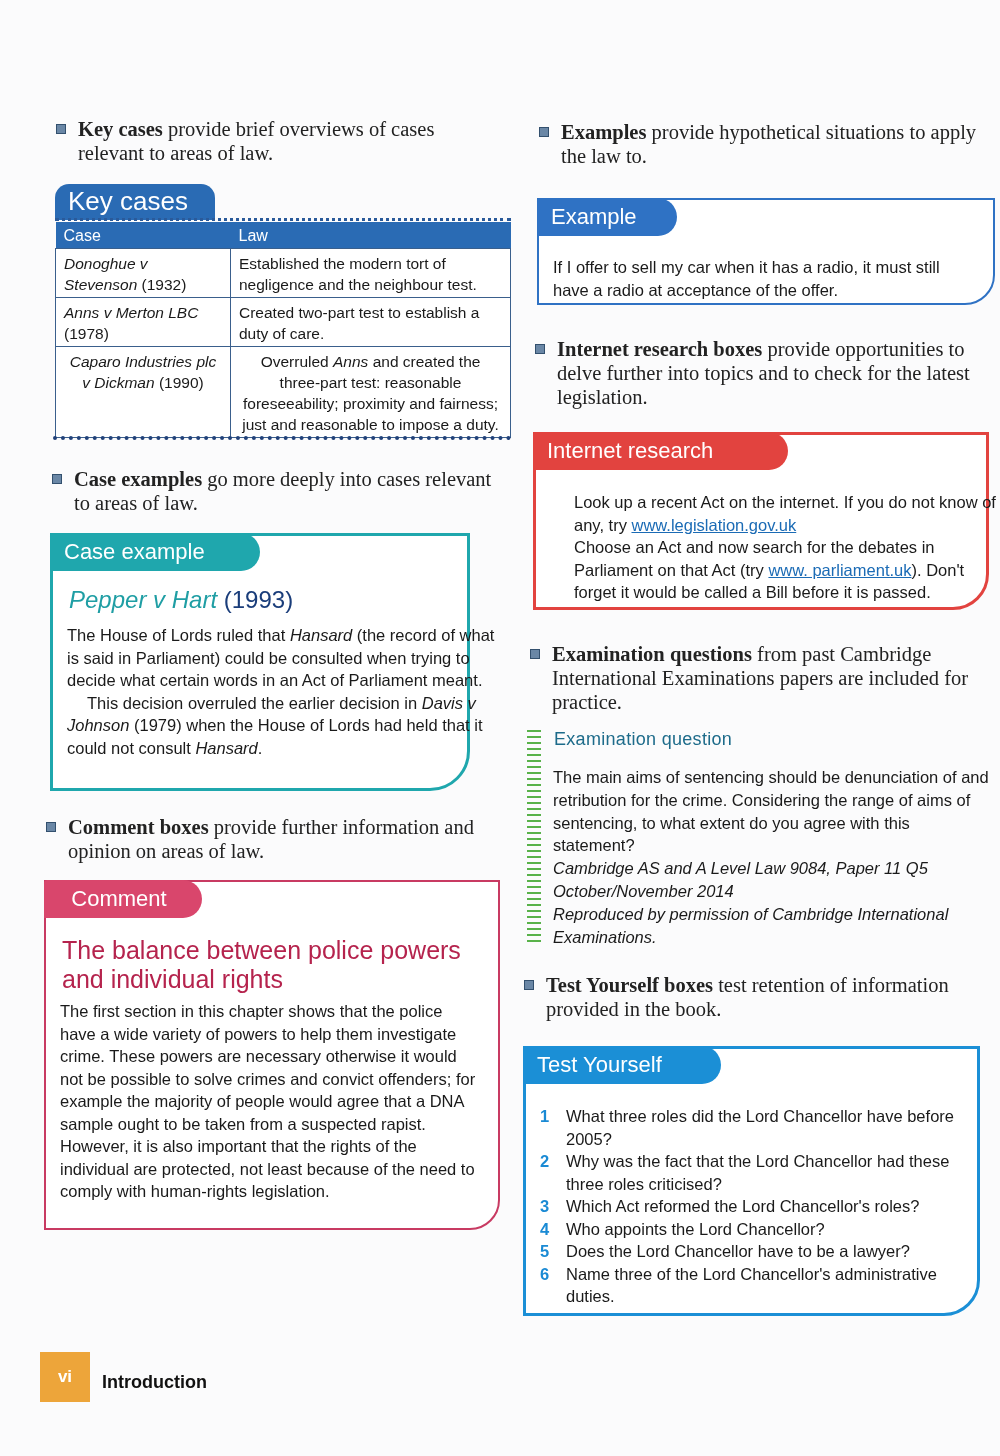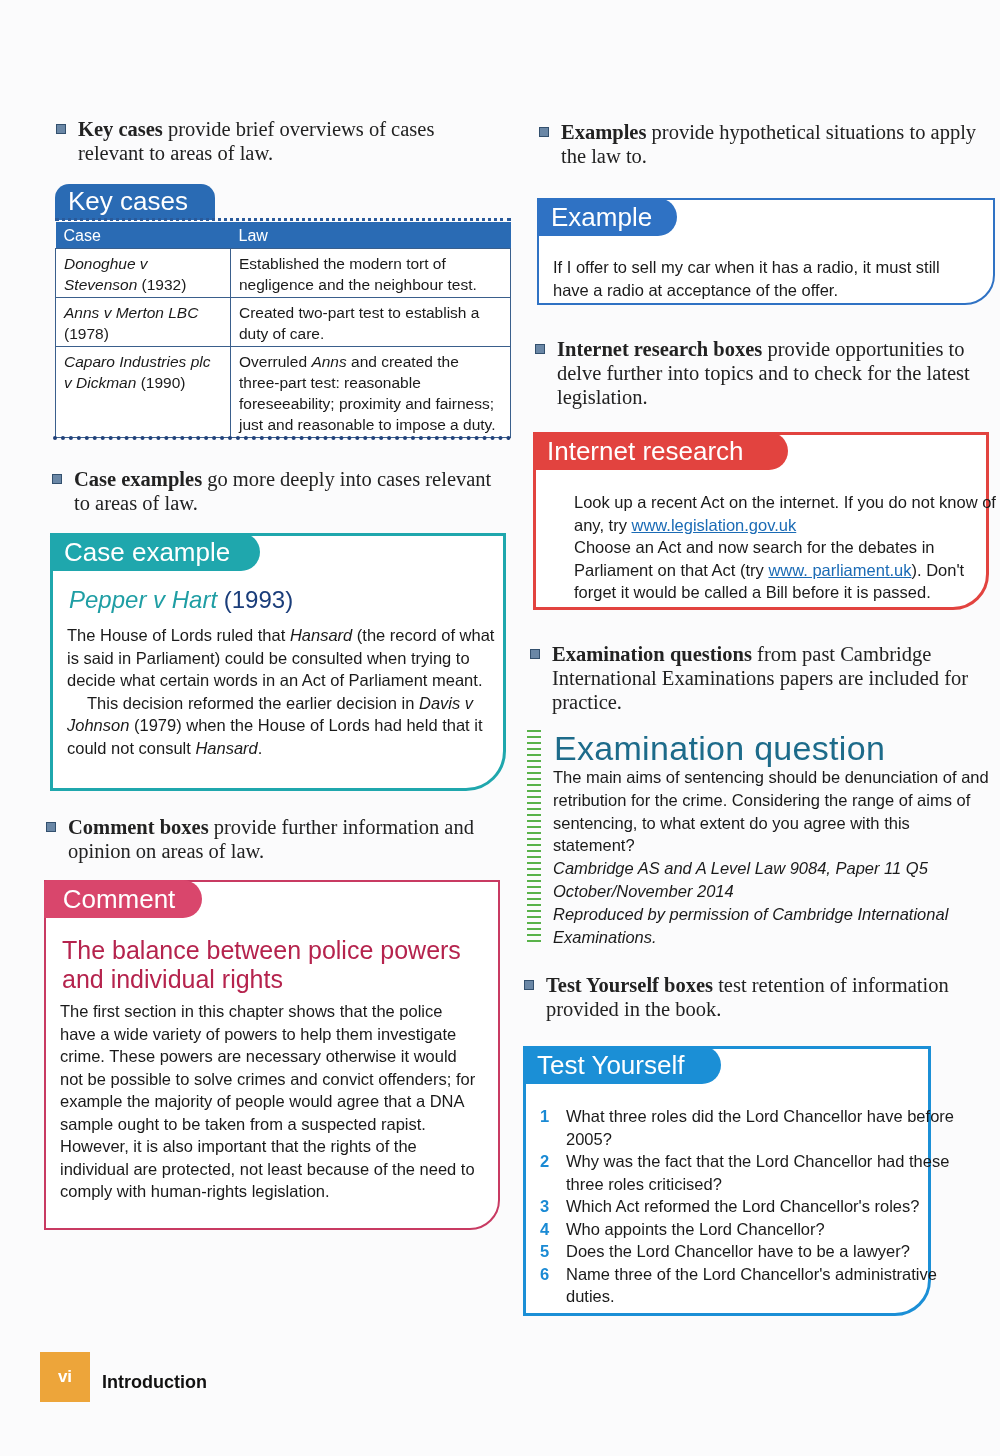--- a/index.html
+++ b/index.html
@@ -6,21 +6,21 @@
   html, body { width: 1000px; height: 1456px; background: #fbfbfc; overflow: hidden; }
   body { position: relative; font-family: "Liberation Sans", sans-serif; color: #1a1a1a; }
 
   
   .intro { position: absolute; font-family: "Liberation Serif", serif; font-size: 20.5px; line-height: 24px; color: #222; padding-left: 22px; }
   .intro .bullet { position: absolute; left: 0; top: 7px; width: 10px; height: 10px; background: #6a87a6; border: 1px solid #33506e; }
   .intro b { font-weight: bold; }
 
   
   .fbox { position: absolute; background: #fff; border: 3px solid; border-bottom-right-radius: 40px; }
-  .fbox .tab { position: absolute; left: -3px; top: -3px; height: 38px; color: #fff; font-size: 26px; line-height: 38px; padding: 0 22px 15px 14px; border-top-right-radius: 22px; border-bottom-right-radius: 22px; border-top-left-radius: 4px; }
+  .fbox .tab { position: absolute; left: -3px; top: -3px; height: 38px; color: #fff; font-size: 22px; line-height: 38px; padding: 0 22px 15px 14px; border-top-right-radius: 22px; border-bottom-right-radius: 22px; border-top-left-radius: 4px; }
   .fbox .body { position: absolute; font-size: 16.5px; line-height: 22.5px; color: #1a1a1a; }
 
   
   .kc-tab { position: absolute; left: 55px; top: 184px; width: 160px; height: 36px; background: #2a6bb4; color: #fff; font-size: 26px; line-height: 34px; padding-left: 13px; border-top-left-radius: 14px; border-top-right-radius: 14px; }
   .kc-dots-top { position: absolute; left: 55px; top: 218px; width: 456px; border-top: 3px dotted #2a5a9a; }
   .kc-table { position: absolute; left: 55px; top: 222px; width: 456px; border-collapse: collapse; font-size: 15.5px; line-height: 21px; }
   .kc-table th { background: #2a6bb4; color: #fff; font-weight: normal; text-align: left; padding: 3px 8px 2px; height: 25px; font-size: 16px; }
   .kc-table td { border: 1.5px solid #3a5f8c; padding: 4px 8px 2px; vertical-align: top; background: #fff; }
   .kc-table tr td:first-child { width: 175px; }
   .kc-dots-bottom { position: absolute; left: 53px; top: 436px; width: 458px; border-top: 4px dotted #22427a; }
@@ -29,21 +29,21 @@
   .case-title { position: absolute; left: 16px; top: 50px; font-size: 24px; color: #1f9ea4; }
   .case-title i { font-style: italic; }
   .case-title span.yr { color: #1a3d7a; }
 
   
   .comment-title { position: absolute; left: 16px; top: 54px; font-size: 25px; line-height: 29px; color: #b5234d; }
 
   
   .exam-bar { position: absolute; left: 527px; top: 730px; width: 14px; height: 214px;
     background: repeating-linear-gradient(to bottom, #59b24a 0 2px, transparent 2px 6px); }
-  .exam-title { position: absolute; left: 554px; top: 729px; font-size: 34px; color: #1d6b8a; letter-spacing: 0.3px; }
+  .exam-title { position: absolute; left: 554px; top: 729px; font-size: 18px; color: #1d6b8a; letter-spacing: 0.3px; }
   .exam-body { position: absolute; left: 553px; top: 766px; width: 440px; font-size: 16.5px; line-height: 22.8px; }
   .exam-body i { font-style: italic; }
 
   
   .ty-list { list-style: none; }
   .ty-list li { position: relative; padding-left: 26px; }
   .ty-list li .num { position: absolute; left: 0; top: 0; color: #1a8ad4; font-weight: bold; }
 
   a.link { color: #1b6bb5; text-decoration: underline; }
 
@@ -71,41 +71,41 @@
   </thead>
   <tbody>
     <tr style="height:48px;">
       <td><i>Donoghue v Stevenson</i><span> (1932)</span></td>
       <td>Established the modern tort of negligence and the neighbour test.</td>
     </tr>
     <tr style="height:48px;">
       <td><i>Anns v Merton LBC</i><span> (1978)</span></td>
       <td>Created two-part test to establish a duty of care.</td>
     </tr>
-    <tr style="height:88px;">
+    <tr style="height:88px;text-align:center;">
       <td><i>Caparo Industries plc v Dickman</i><span> (1990)</span></td>
       <td><span>Overruled </span><i>Anns</i><span> and created the three-part test: reasonable foreseeability; proximity and fairness; just and reasonable to impose a duty.</span></td>
     </tr>
   </tbody>
 </table>
 <div class="kc-dots-bottom"></div>
 
 <div class="intro" style="left:52px; top:467px; width:440px;">
   <span class="bullet"></span>
   <b>Case examples</b><span> go more deeply into cases relevant to areas of law.</span>
 </div>
 
-<div class="fbox" style="left:50px; top:533px; width:456px; height:258px; border-color:#1fa7ad;">
+<div class="fbox" style="left:50px; top:533px; width:420px; height:258px; border-color:#1fa7ad;">
   <div class="tab" style="background:#1fa7ad; width:210px;">Case example</div>
   <div class="case-title">
     <i>Pepper v Hart</i><span class="yr"> (1993)</span>
   </div>
   <div class="body" style="left:14px; top:88px; width:430px;">
     <span>The House of Lords ruled that </span><i>Hansard</i><span> (the record of what is said in Parliament) could be consulted when trying to decide what certain words in an Act of Parliament meant.</span><br>
-    <span style="padding-left:20px;">This decision reformed the earlier decision in </span><i>Davis v Johnson</i><span> (1979) when the House of Lords had held that it could not consult </span><i>Hansard</i><span>.</span>
+    <span style="padding-left:20px;">This decision overruled the earlier decision in </span><i>Davis v Johnson</i><span> (1979) when the House of Lords had held that it could not consult </span><i>Hansard</i><span>.</span>
   </div>
 </div>
 
 <div class="intro" style="left:46px; top:815px; width:450px;">
   <span class="bullet"></span>
   <b>Comment boxes</b><span> provide further information and opinion on areas of law.</span>
 </div>
 
 <div class="fbox" style="left:44px; top:880px; width:456px; height:350px; border-color:#c83a62; border-width:2px; border-bottom-right-radius:30px;">
   <div class="tab" style="background:#d9466c; width:158px; left:-2px; top:-2px;text-align:center;">Comment</div>
@@ -150,21 +150,21 @@
   <i>Cambridge AS and A Level Law 9084, Paper 11 Q5</i><br>
   <i>October/November 2014</i><br>
   <i>Reproduced by permission of Cambridge International Examinations.</i>
 </div>
 
 <div class="intro" style="left:524px; top:973px; width:460px;">
   <span class="bullet"></span>
   <b>Test Yourself boxes</b><span> test retention of information provided in the book.</span>
 </div>
 
-<div class="fbox" style="left:523px; top:1046px; width:408px; height:270px; border-color:#1b8fd6; border-bottom-right-radius:36px;">
+<div class="fbox" style="left:523px; top:1046px; width:457px; height:270px; border-color:#1b8fd6; border-bottom-right-radius:36px;">
   <div class="tab" style="background:#1b8fd6; width:198px;">Test Yourself</div>
   <ol class="body ty-list" style="left:14px; top:56px; width:420px;">
     <li><span class="num">1</span><span>What three roles did the Lord Chancellor have before 2005?</span></li>
     <li><span class="num">2</span><span>Why was the fact that the Lord Chancellor had these three roles criticised?</span></li>
     <li><span class="num">3</span><span>Which Act reformed the Lord Chancellor's roles?</span></li>
     <li><span class="num">4</span><span>Who appoints the Lord Chancellor?</span></li>
     <li><span class="num">5</span><span>Does the Lord Chancellor have to be a lawyer?</span></li>
     <li><span class="num">6</span><span>Name three of the Lord Chancellor's administrative duties.</span></li>
   </ol>
 </div>

